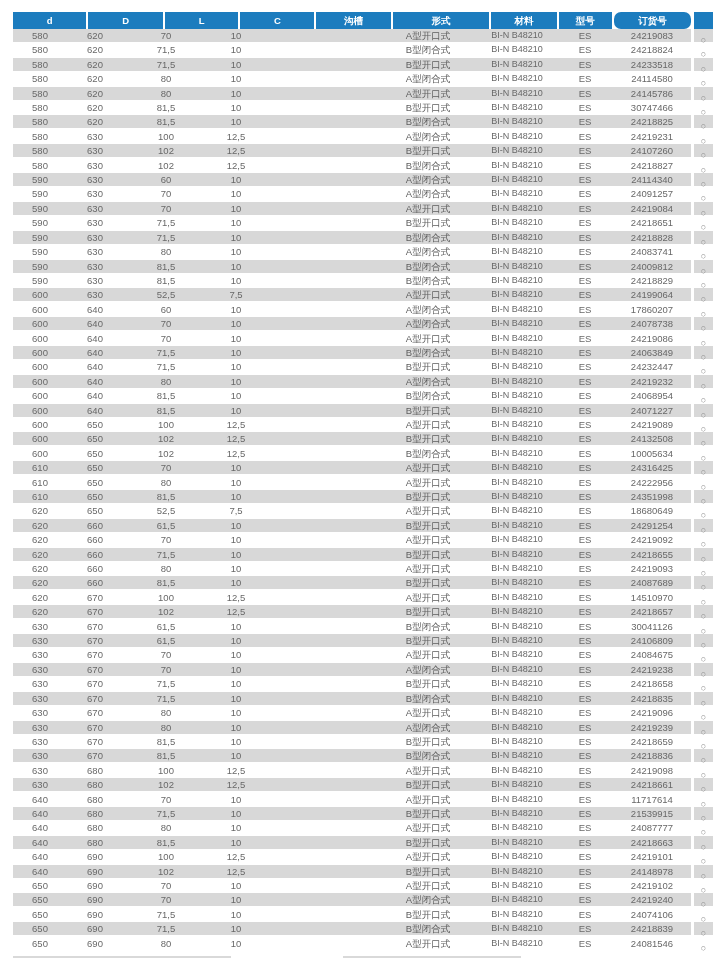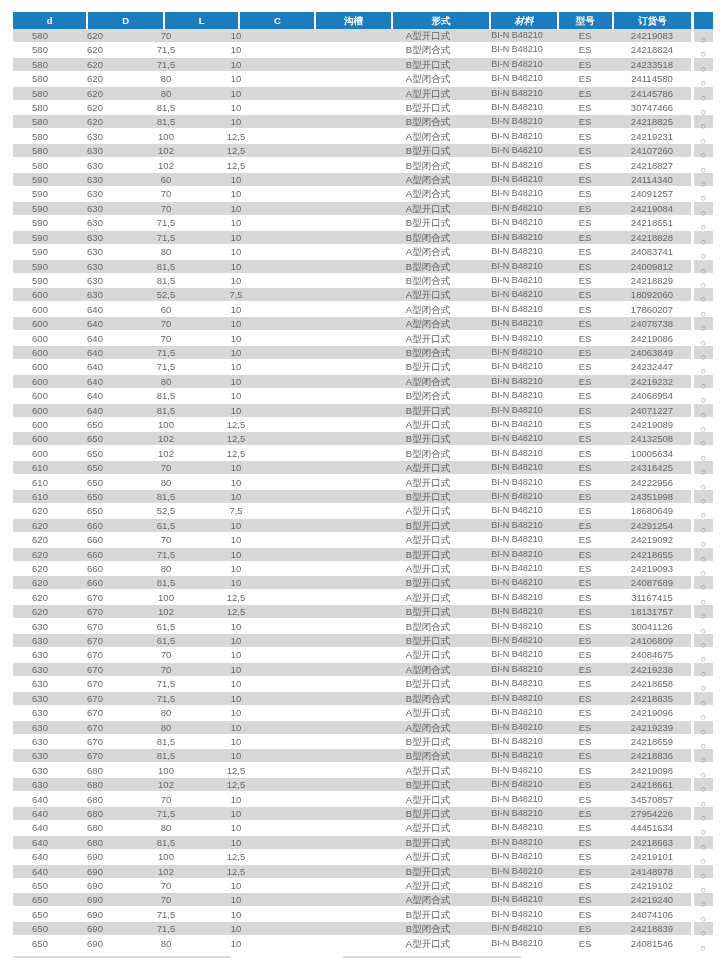--- a/index.html
+++ b/index.html
@@ -31,24 +31,24 @@
     color: #ffffff;
     font-weight: bold;
     font-size: 9.5px;
     line-height: 17px;
     text-align: center;
     box-sizing: border-box;
     border-right: 2px solid #ffffff;
     white-space: nowrap;
     overflow: hidden;
   }
-  .th.h8 { border-right: none; }
+  .th.h8 { border-right: none; border-radius: 7px; }
   .h0 { width: 76px; } .h1 { width: 78px; } .h2 { width: 76px; }
   .h3 { width: 77px; } .h4 { width: 77px; } .h5 { width: 100px; }
-  .h6 { width: 68px; font-style: italic; } .h7 { width: 56px; } .h8 { width: 78px; }
+  .h6 { width: 68px; } .h7 { width: 56px; } .h8 { width: 78px; }
   .hgap { width: 3px; background: #ffffff; }
   .hcirc { width: 19px; background: #1c7cbe; }
   
   .tbody { width: 700px; }
   .tr { display: flex; height: 14.42px; }
   .band { display: flex; width: 678px; height: 13px; }
   .odd  .band, .odd  .circcol { background: #d8d8d8; }
   .even .band, .even .circcol { background: #ffffff; }
   .gapcol { width: 3px; height: 13px; background: #ffffff; }
   .circcol { width: 19px; height: 13px; text-align: center; }
@@ -371,21 +371,21 @@
         <div class="tr odd">
           <div class="band">
             <div class="td c0">600</div>
             <div class="td c1">630</div>
             <div class="td c2">52,5</div>
             <div class="td c3">7,5</div>
             <div class="td c4"></div>
             <div class="td c5">A型开口式</div>
             <div class="td c6">BI-N B48210</div>
             <div class="td c7">ES</div>
-            <div class="td c8">18092060</div>
+            <div class="td c8">24199064</div>
           </div>
           <div class="gapcol"></div>
           <div class="circcol"><span class="ring">○</span></div>
         </div>
         <div class="tr even">
           <div class="band">
             <div class="td c0">600</div>
             <div class="td c1">640</div>
             <div class="td c2">60</div>
             <div class="td c3">10</div>
@@ -686,36 +686,36 @@
         <div class="tr even">
           <div class="band">
             <div class="td c0">620</div>
             <div class="td c1">670</div>
             <div class="td c2">100</div>
             <div class="td c3">12,5</div>
             <div class="td c4"></div>
             <div class="td c5">A型开口式</div>
             <div class="td c6">BI-N B48210</div>
             <div class="td c7">ES</div>
-            <div class="td c8">31167415</div>
+            <div class="td c8">14510970</div>
           </div>
           <div class="gapcol"></div>
           <div class="circcol"><span class="ring">○</span></div>
         </div>
         <div class="tr odd">
           <div class="band">
             <div class="td c0">620</div>
             <div class="td c1">670</div>
             <div class="td c2">102</div>
             <div class="td c3">12,5</div>
             <div class="td c4"></div>
             <div class="td c5">B型开口式</div>
             <div class="td c6">BI-N B48210</div>
             <div class="td c7">ES</div>
-            <div class="td c8">18131757</div>
+            <div class="td c8">24218657</div>
           </div>
           <div class="gapcol"></div>
           <div class="circcol"><span class="ring">○</span></div>
         </div>
         <div class="tr even">
           <div class="band">
             <div class="td c0">630</div>
             <div class="td c1">670</div>
             <div class="td c2">61,5</div>
             <div class="td c3">10</div>
@@ -896,51 +896,51 @@
         <div class="tr even">
           <div class="band">
             <div class="td c0">640</div>
             <div class="td c1">680</div>
             <div class="td c2">70</div>
             <div class="td c3">10</div>
             <div class="td c4"></div>
             <div class="td c5">A型开口式</div>
             <div class="td c6">BI-N B48210</div>
             <div class="td c7">ES</div>
-            <div class="td c8">34570857</div>
+            <div class="td c8">11717614</div>
           </div>
           <div class="gapcol"></div>
           <div class="circcol"><span class="ring">○</span></div>
         </div>
         <div class="tr odd">
           <div class="band">
             <div class="td c0">640</div>
             <div class="td c1">680</div>
             <div class="td c2">71,5</div>
             <div class="td c3">10</div>
             <div class="td c4"></div>
             <div class="td c5">B型开口式</div>
             <div class="td c6">BI-N B48210</div>
             <div class="td c7">ES</div>
-            <div class="td c8">27954226</div>
+            <div class="td c8">21539915</div>
           </div>
           <div class="gapcol"></div>
           <div class="circcol"><span class="ring">○</span></div>
         </div>
         <div class="tr even">
           <div class="band">
             <div class="td c0">640</div>
             <div class="td c1">680</div>
             <div class="td c2">80</div>
             <div class="td c3">10</div>
             <div class="td c4"></div>
             <div class="td c5">A型开口式</div>
             <div class="td c6">BI-N B48210</div>
             <div class="td c7">ES</div>
-            <div class="td c8">44451634</div>
+            <div class="td c8">24087777</div>
           </div>
           <div class="gapcol"></div>
           <div class="circcol"><span class="ring">○</span></div>
         </div>
         <div class="tr odd">
           <div class="band">
             <div class="td c0">640</div>
             <div class="td c1">680</div>
             <div class="td c2">81,5</div>
             <div class="td c3">10</div>

